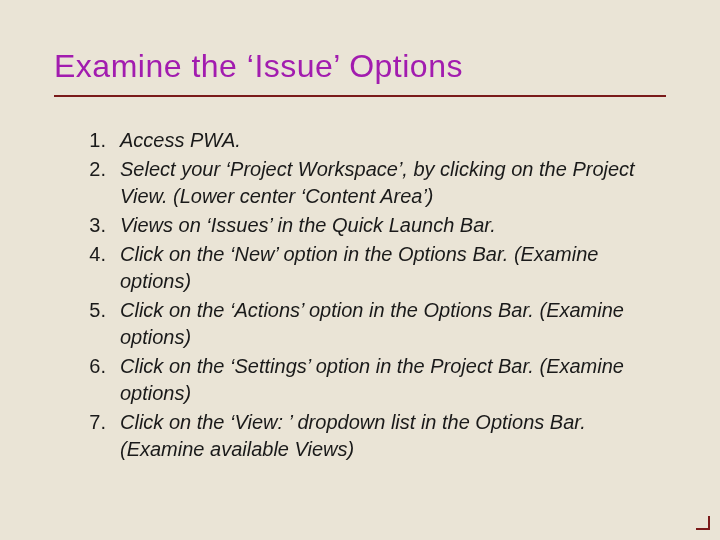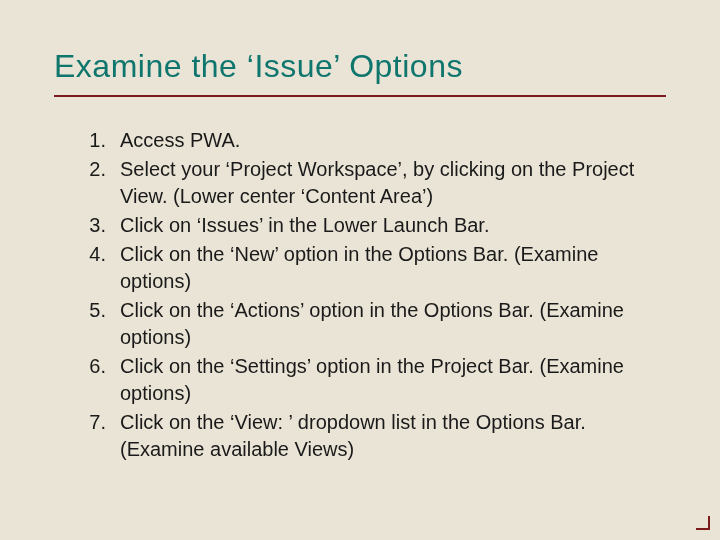--- a/index.html
+++ b/index.html
@@ -12,21 +12,21 @@
       height: 540px;
       background: #eae4d6;
       font-family: Verdana, Geneva, sans-serif;
       color: #1a1a1a;
       padding: 48px 54px 40px 54px;
       position: relative;
     }
     .title {
       font-size: 32px;
       font-weight: 400;
-      color: #0f766e;
+      color: #a21caf;
       padding-bottom: 10px;
       border-bottom: 2px solid #7a1a1a;
       margin-bottom: 30px;
       letter-spacing: 0.5px;
     }
     .list {
       list-style: none;
       font-size: 20px;
       line-height: 1.35;
       padding-left: 28px;
@@ -35,20 +35,21 @@
       display: flex;
       margin-bottom: 2px;
     }
     .list-num {
       min-width: 38px;
       text-align: right;
       padding-right: 14px;
     }
     .list-text {
       flex: 1;
+      font-style: italic;
     }
     .corner {
       position: absolute;
       bottom: 10px;
       right: 10px;
       width: 14px;
       height: 14px;
       border-right: 2px solid #7a1a1a;
       border-bottom: 2px solid #7a1a1a;
     }
@@ -62,21 +63,21 @@
   <li class="list-item">
     <span class="list-num">1.</span>
     <span class="list-text">Access PWA.</span>
   </li>
   <li class="list-item">
     <span class="list-num">2.</span>
     <span class="list-text">Select your ‘Project Workspace’, by clicking on the Project View.  (Lower center ‘Content Area’)</span>
   </li>
   <li class="list-item">
     <span class="list-num">3.</span>
-    <span class="list-text">Click on ‘Issues’ in the Lower Launch Bar.</span>
+    <span class="list-text">Views on ‘Issues’ in the Quick Launch Bar.</span>
   </li>
   <li class="list-item">
     <span class="list-num">4.</span>
     <span class="list-text">Click on the ‘New’ option in the Options Bar.  (Examine options)</span>
   </li>
   <li class="list-item">
     <span class="list-num">5.</span>
     <span class="list-text">Click on the ‘Actions’ option in the Options Bar.  (Examine options)</span>
   </li>
   <li class="list-item">

